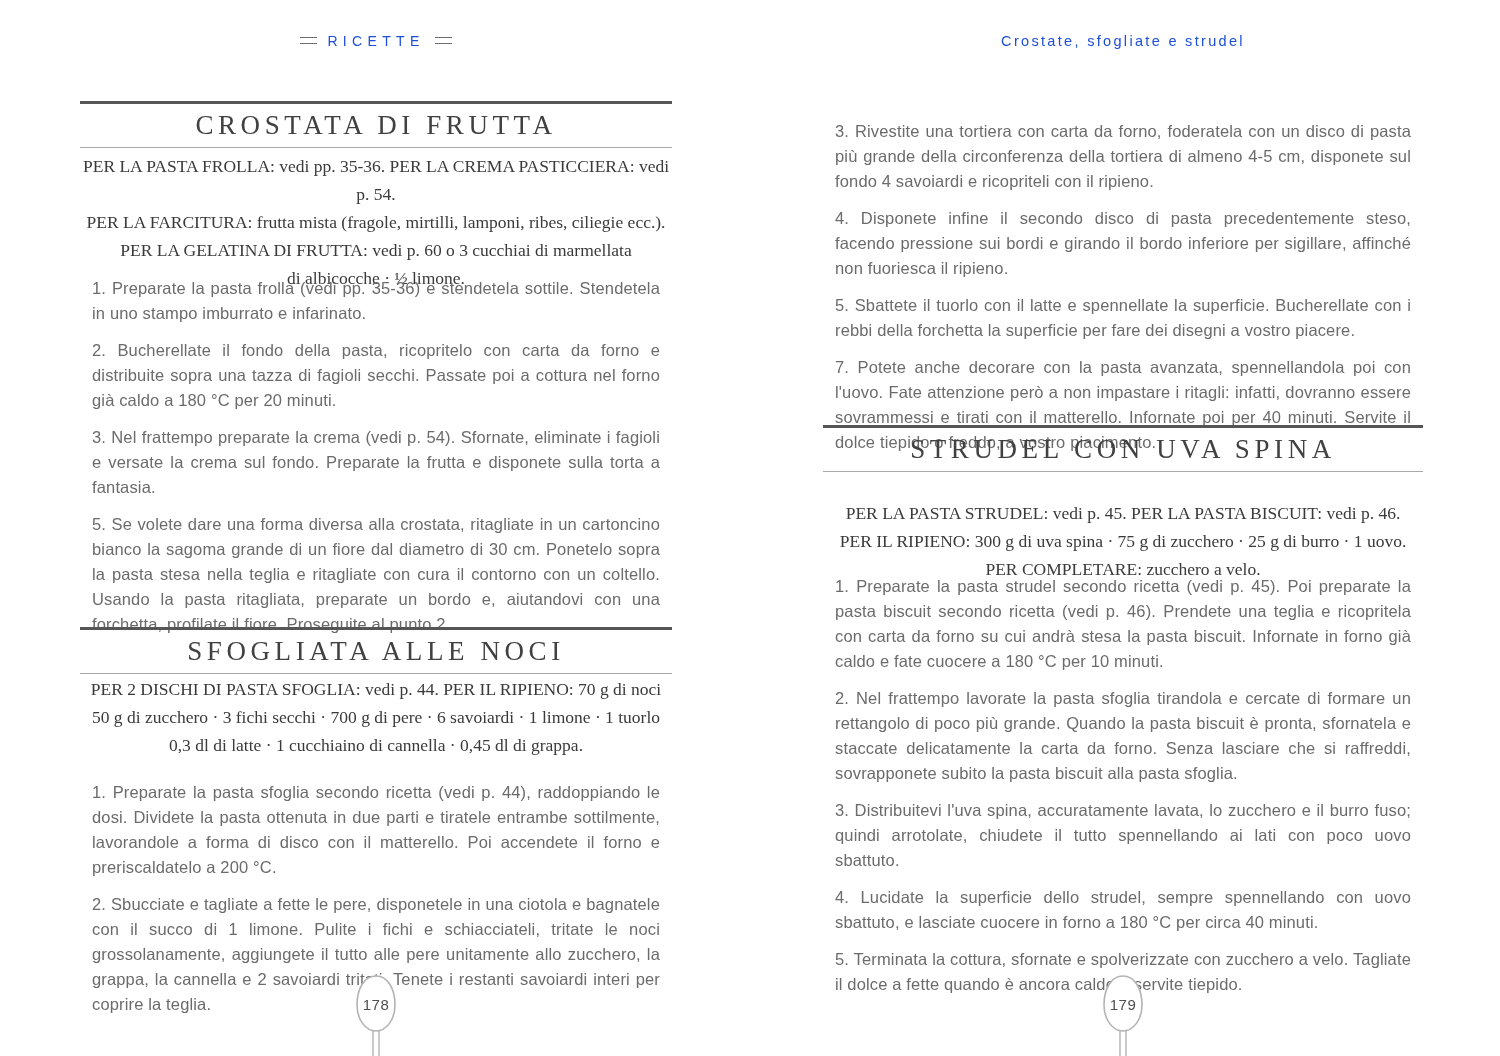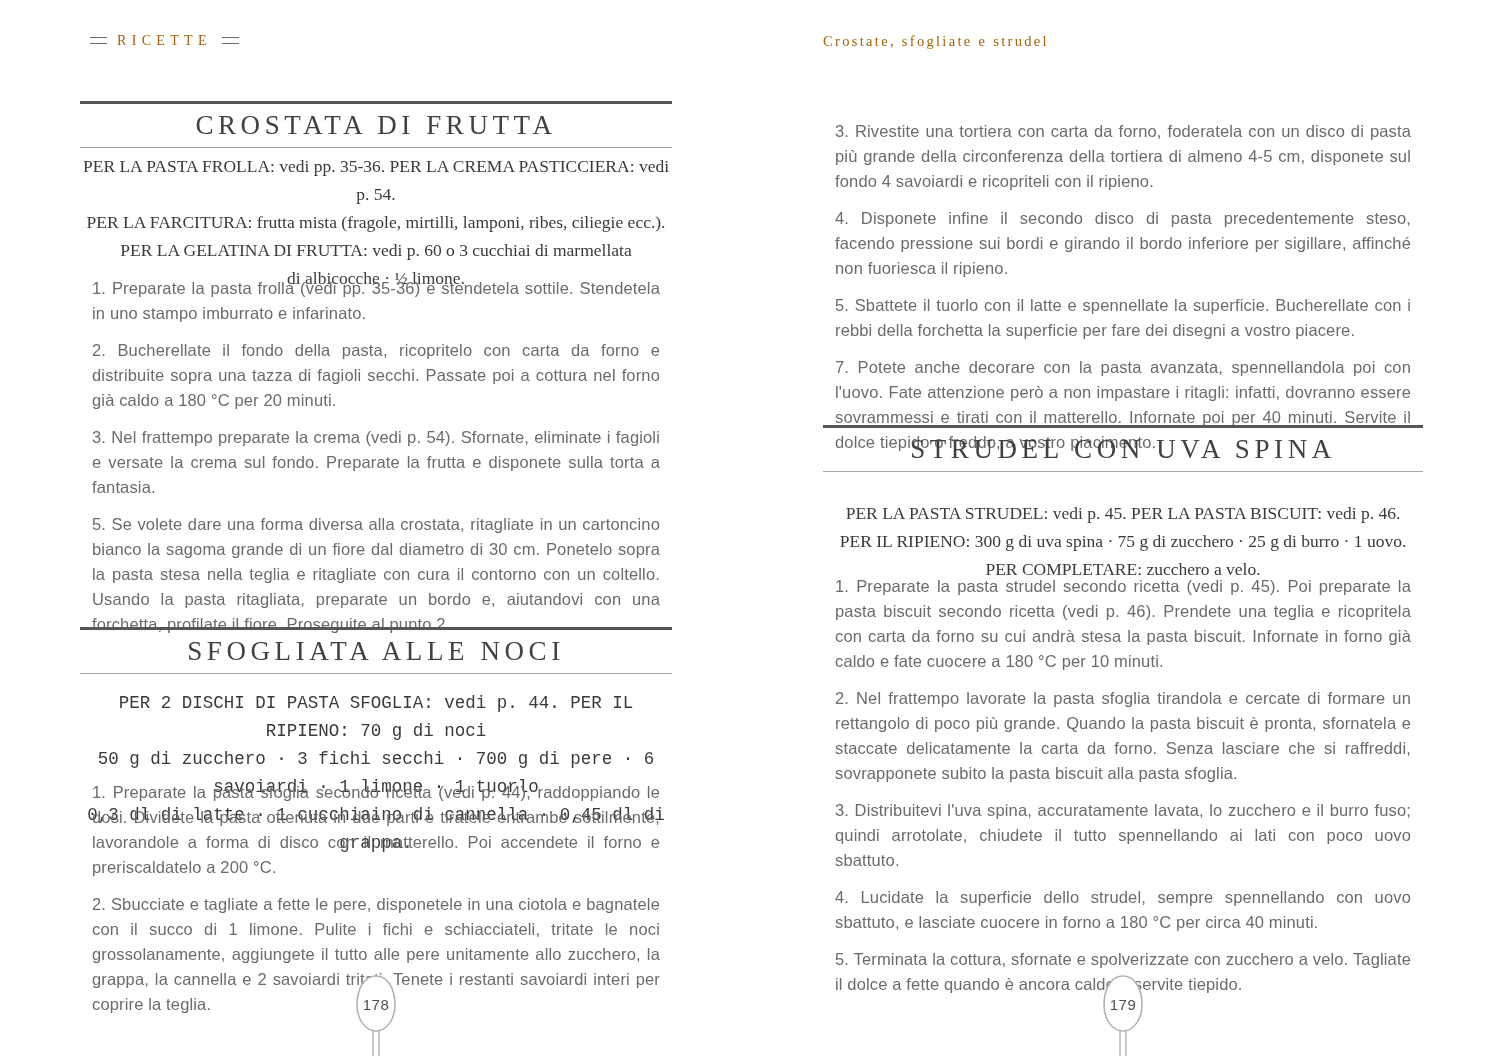--- a/index.html
+++ b/index.html
@@ -11,22 +11,23 @@
     overflow: hidden;
     font-family: "Liberation Sans", sans-serif;
   }
 
   .col { position: absolute; top: 0; height: 100%; }
   .col-left  { left: 80px;  width: 592px; }
   .col-right { left: 823px; width: 600px; }
 
   .running-head {
     position: absolute; top: 33px; left: 0; width: 100%;
-    font-family: Liberation Serif, serif;
-    color: #a16207;
+    text-align: center;
+    font-family: Liberation Sans, sans-serif;
+    color: #1d4ed8;
     font-size: 14px;
   }
   .running-head-left  { letter-spacing: 0.38em; }
   .running-head-right { letter-spacing: 0.16em; font-size: 14.5px; }
 
   .dash-ornament {
     display: inline-block;
     width: 17px; height: 7px;
     border-top: 1.5px solid #6e6e6e;
     border-bottom: 1.5px solid #6e6e6e;
@@ -69,21 +70,21 @@
     letter-spacing: 0.15px;
     text-align: justify;
   }
   .steps p { margin: 12px; }
 
   
   .lp-header-1      { top: 101px; }
   .lp-ingredients-1 { top: 152px; }
   .lp-steps-1       { top: 264px; }
   .lp-header-2      { top: 627px; }
-  .lp-ingredients-2 { top: 689px; font-family: Liberation Mono, monospace; }
+  .lp-ingredients-2 { top: 675px; }
   .lp-steps-2       { top: 768px; }
 
   
   .rp-steps-cont    { top: 107px; }
   .rp-header-1      { top: 425px; }
   .rp-ingredients-1 { top: 481px; margin-top: 18px; }
   .rp-steps-1       { top: 562px; }
 
   .spoon-wrap {
     position: absolute;

